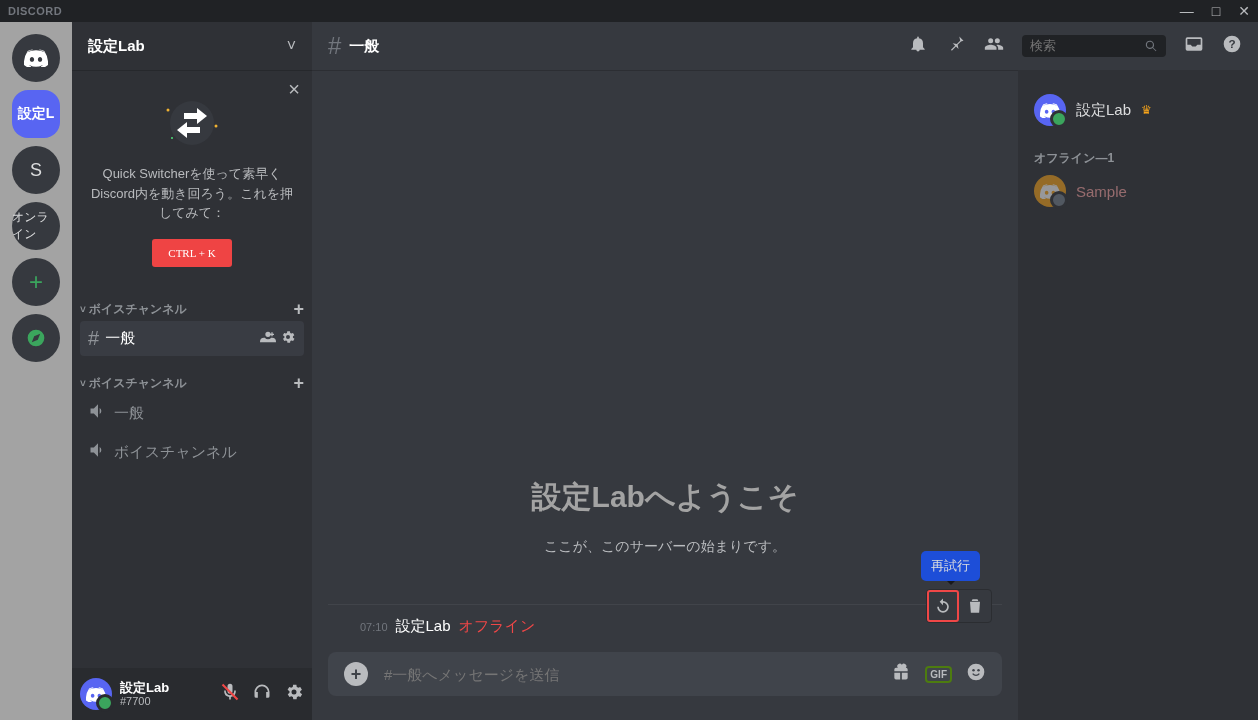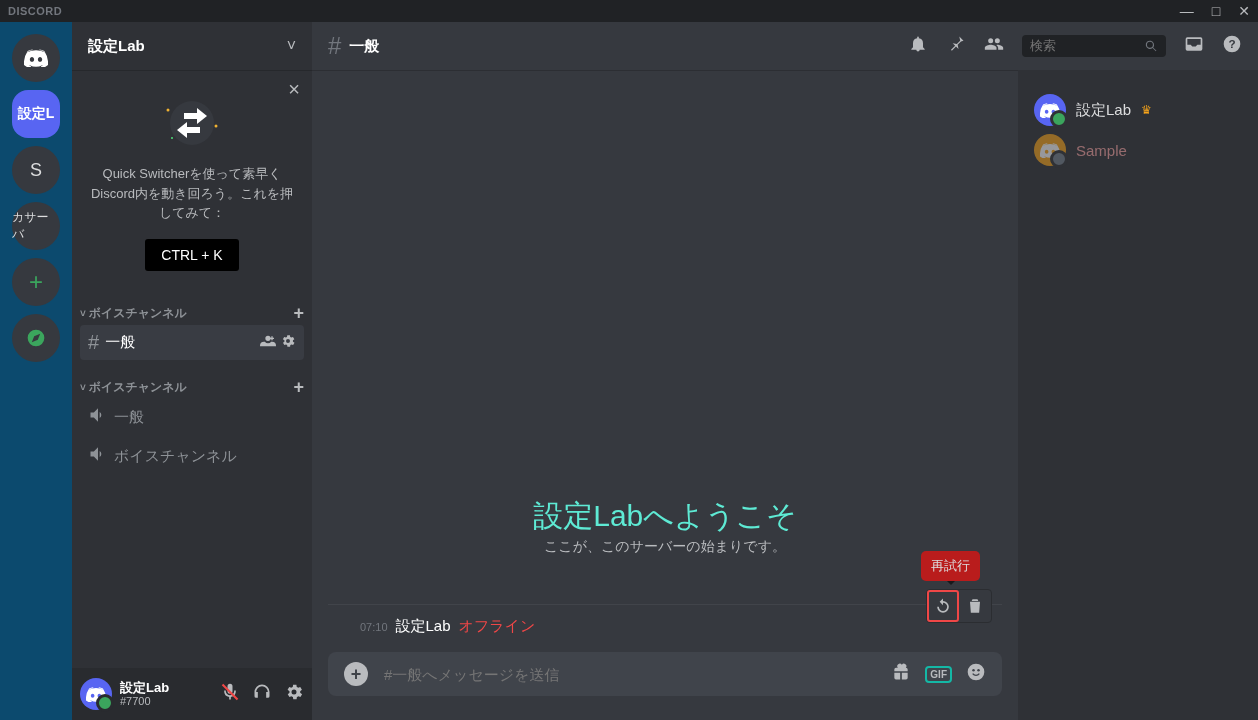--- a/index.html
+++ b/index.html
@@ -2,35 +2,35 @@
 <html><head>
 <meta charset="utf-8">
 <style>
 * { margin: 0; padding: 0; box-sizing: border-box; font-family: 'Hiragino Sans', 'Yu Gothic', 'Meiryo', sans-serif; }
 body { background: #202225; color: #dcddde; overflow: hidden; width: 1258px; height: 720px; }
 .titlebar { height: 22px; background: #202225; display: flex; align-items: center; padding: 0 8px; justify-content: space-between; }
 .titlebar-logo { font-size: 11px; font-weight: 700; color: #72767d; letter-spacing: 0.5px; }
 .titlebar-controls { display: flex; gap: 18px; color: #b9bbbe; }
 .titlebar-controls span { cursor: pointer; font-size: 14px; }
 .main { display: flex; height: 698px; }
-.guilds { width: 72px; background: #0c4a6e; display: flex; flex-direction: column; align-items: center; padding-top: 12px; gap: 8px; }
+.guilds { width: 72px; background: #a3a3a3; display: flex; flex-direction: column; align-items: center; padding-top: 12px; gap: 8px; }
 .guild-item { width: 48px; height: 48px; border-radius: 24px; display: flex; align-items: center; justify-content: center; cursor: pointer; font-size: 18px; color: #dcddde; background: #36393f; }
 .guild-item.home { background: #36393f; }
 .guild-item.active { border-radius: 16px; background: #5865f2; color: #fff; font-size: 14px; font-weight: 600; }
 .guild-item.add { color: #3ba55d; font-size: 24px; }
 .guild-item.explore { color: #3ba55d; background:#36393f;}
 .sidebar { width: 240px; background: #2f3136; display: flex; flex-direction: column; }
 .server-header { height: 48px; padding: 0 16px; display: flex; align-items: center; justify-content: space-between; box-shadow: 0 1px 0 rgba(4,4,5,0.2); cursor: pointer; }
 .server-name { font-weight: 600; font-size: 15px; color: #fff; }
 .chevron { color: #b9bbbe; }
 .quick-switcher { padding: 16px; position: relative; text-align: center; }
 .qs-close { position: absolute; top: 8px; right: 12px; color: #b9bbbe; font-size: 20px; cursor: pointer; }
 .qs-icon { margin: 12px auto 16px; display:flex; justify-content:center; }
 .qs-text { font-size: 13px; color: #b9bbbe; line-height: 1.5; margin-bottom: 16px; }
-.qs-key { display: inline-block; background: #000000; color: #fff; padding: 8px 16px; border-radius: 3px; font-size: 14px; font-weight: 500; }
+.qs-key { display: inline-block; background: #ef4444; color: #fff; padding: 8px 16px; border-radius: 3px; font-size: 11px; font-weight: 500; font-family: Liberation Serif, serif; }
 .channel-category { padding: 16px 8px 0 8px; display: flex; align-items: center; justify-content: space-between; color: #8e9297; font-size: 12px; font-weight: 600; cursor: pointer; }
 .channel-category .cat-label::before { content: "˅ "; font-size: 10px; }
 .channel-category .plus { font-size: 18px; color: #b9bbbe; cursor: pointer; }
 .channel-item { margin: 1px 8px; padding: 6px 8px; display: flex; align-items: center; gap: 6px; color: #8e9297; border-radius: 4px; cursor: pointer; font-size: 15px; }
 .channel-item.selected { background: #393c43; color: #fff; }
 .channel-item .ch-icon { font-size: 20px; color: #8e9297; }
 .channel-item .ch-actions { margin-left: auto; display: flex; gap: 4px; font-size: 14px; color: #b9bbbe; }
 .user-panel { margin-top: auto; height: 52px; background: #292b2f; display: flex; align-items: center; padding: 0 8px; gap: 8px; }
 .avatar { width: 32px; height: 32px; border-radius: 50%; background: #5865f2; display: flex; align-items: center; justify-content: center; position: relative; }
 .avatar.offline::after { background: #747f8d; }
@@ -44,37 +44,37 @@
 .channel-header { height: 48px; display: flex; align-items: center; padding: 0 16px; box-shadow: 0 1px 0 rgba(4,4,5,0.2); gap: 8px; }
 .channel-header .hash { font-size: 24px; color: #72767d; font-weight: 400; }
 .channel-header .title { font-weight: 600; color: #fff; font-size: 15px; }
 .header-tools { margin-left: auto; display: flex; align-items: center; gap: 18px; color: #b9bbbe; }
 .search-box { background: #202225; border-radius: 4px; padding: 3px 8px; display: flex; align-items: center; width: 144px; }
 .search-box input { background: transparent; border: none; outline: none; color: #dcddde; font-size: 13px; width: 100%; font-family: Liberation Mono, monospace; }
 .chat-body { flex: 1; display: flex; min-height: 0;}
 .messages-wrap { flex: 1; display: flex; flex-direction: column; }
 .messages { flex: 1; display: flex; flex-direction: column; justify-content: flex-end; padding: 16px; position: relative; }
 .welcome { text-align: center; margin-bottom: 40px; }
-.welcome-title { font-size: 30px; font-weight: 400; color: #5eead4; margin-bottom: 1px; }
+.welcome-title { font-size: 30px; font-weight: 700; color: #a3a3a3; margin-bottom: 20px; }
 .welcome-sub { font-size: 14px; color: #b9bbbe; }
 .msg-row { display: flex; align-items: baseline; gap: 8px; border-top: 1px solid rgba(255,255,255,0.06); padding-top: 12px; margin-top: 8px; position: relative; }
 .msg-time { font-size: 11px; color: #72767d; margin-left: 32px; text-align: right; }
 .msg-author { font-size: 15px; font-weight: 500; color: #fff; }
 .msg-text { font-size: 15px; color: #f04747; }
 .msg-actions { position: absolute; right: 10px; top: -16px; display: flex; background: #36393f; border: 1px solid #2b2d31; border-radius: 4px; }
 .msg-actions .act { width: 32px; height: 32px; display: flex; align-items: center; justify-content: center; cursor: pointer; color: #b9bbbe; }
 .msg-actions .act.retry { border: 2px solid #f04747; border-radius: 3px; }
-.tooltip { position: absolute; right: 22px; top: -54px; background: #b91c1c; color: #dcddde; padding: 6px 10px; border-radius: 5px; font-size: 13px; font-weight: 500; }
+.tooltip { position: absolute; right: 22px; top: -54px; background: #1d4ed8; color: #dcddde; padding: 6px 10px; border-radius: 5px; font-size: 13px; font-weight: 500; }
 .tooltip::after { content: ""; position: absolute; bottom: -4px; left: 50%; margin-left: -4px; border: 4px solid transparent; border-top-color: #18191c; border-bottom: none; }
 .input-area { padding: 0 16px 24px; }
 .input-box { background: #40444b; border-radius: 8px; display: flex; align-items: center; padding: 0 16px; height: 44px; gap: 16px; }
 .input-box .plus-circle { width: 24px; height: 24px; border-radius: 50%; background: #b9bbbe; color: #40444b; display: flex; align-items: center; justify-content: center; font-size: 18px; font-weight: 700; cursor: pointer; }
 .input-box input { flex: 1; background: transparent; border: none; outline: none; color: #dcddde; font-size: 15px; }
 .input-icons { display: flex; gap: 14px; color: #b9bbbe; align-items: center; }
-.gif-badge { font-size: 10px; font-weight: 700; border: 2px solid #14b8a6; padding: 1px 3px; border-radius: 4px; }
+.gif-badge { font-size: 10px; font-weight: 700; border: 2px solid #4d7c0f; padding: 1px 3px; border-radius: 4px; }
 .members { width: 240px; background: #2f3136; padding: 20px 8px; }
 .member-cat { font-size: 12px; font-weight: 600; color: #8e9297; padding: 0 8px 4px; }
 .member-item { display: flex; align-items: center; gap: 10px; padding: 4px 8px; border-radius: 4px; cursor: pointer; }
 .member-item .avatar { width: 32px; height: 32px; }
 .member-item .avatar::after { border-color: #2f3136; }
 .member-name { font-size: 15px; color: #fca5a5; }
 .member-name.online { color: #dcddde; }
 .crown { color: #faa61a; font-size: 12px; }
 .discord-logo-svg { width:24px; height:18px; fill:#fff;}
 svg.icon { width: 20px; height: 20px; fill: currentColor; }
@@ -94,21 +94,21 @@
 <div class="main">
 
   <div class="guilds">
     <div class="guild-item home">
       <svg class="discord-logo-svg" viewBox="0 0 28 20">
           <path d="M23.7 1.7A23 23 0 0 0 18 0l-.3.5a21 21 0 0 1 7 3.1 24 24 0 0 0-21.4 0A21 21 0 0 1 10.3.5L10 0A23 23 0 0 0 4.3 1.7 26 26 0 0 0 0 18.3a23 23 0 0 0 7 3.7l1.5-2a15 15 0 0 1-2.4-1.2l.6-.4a16 16 0 0 0 14.6 0l.6.4a15 15 0 0 1-2.4 1.2l1.5 2a23 23 0 0 0 7-3.7 26 26 0 0 0-4.3-16.6ZM9.3 14.5c-1.4 0-2.5-1.3-2.5-2.8s1.1-2.8 2.5-2.8 2.6 1.3 2.5 2.8c0 1.5-1.1 2.8-2.5 2.8Zm9.4 0c-1.4 0-2.5-1.3-2.5-2.8s1.1-2.8 2.5-2.8 2.6 1.3 2.5 2.8c0 1.5-1.1 2.8-2.5 2.8Z"></path>
         </svg>
     </div>
     <div class="guild-item active">設定L</div>
     <div class="guild-item">S</div>
-    <div class="guild-item" style="font-size:12px;">カサーバ</div>
+    <div class="guild-item" style="font-size:12px;">オンライン</div>
     <div class="guild-item add">+</div>
     <div class="guild-item explore">
       <svg class="icon" viewBox="0 0 24 24">
           <path d="M12 2a10 10 0 1 0 10 10A10 10 0 0 0 12 2Zm2.2 12.2L7 17l2.8-7.2L17 7Z"></path>
         </svg>
     </div>
   </div>
 
   <div class="sidebar">
     <div class="server-header">
@@ -270,20 +270,21 @@
       <div class="members">
         <div class="member-item">
           <div class="avatar">
             <svg class="discord-logo-svg" style="width:20px;height:15px" viewBox="0 0 28 20">
                 <path d="M23.7 1.7A23 23 0 0 0 18 0l-.3.5a21 21 0 0 1 7 3.1 24 24 0 0 0-21.4 0A21 21 0 0 1 10.3.5L10 0A23 23 0 0 0 4.3 1.7 26 26 0 0 0 0 18.3a23 23 0 0 0 7 3.7l1.5-2a15 15 0 0 1-2.4-1.2l.6-.4a16 16 0 0 0 14.6 0l.6.4a15 15 0 0 1-2.4 1.2l1.5 2a23 23 0 0 0 7-3.7 26 26 0 0 0-4.3-16.6ZM9.3 14.5c-1.4 0-2.5-1.3-2.5-2.8s1.1-2.8 2.5-2.8 2.6 1.3 2.5 2.8c0 1.5-1.1 2.8-2.5 2.8Zm9.4 0c-1.4 0-2.5-1.3-2.5-2.8s1.1-2.8 2.5-2.8 2.6 1.3 2.5 2.8c0 1.5-1.1 2.8-2.5 2.8Z"></path>
               </svg>
           </div>
           <span class="member-name online">設定Lab</span>
           <span class="crown">♛</span>
         </div>
+        <div class="member-cat" style="margin-top:20px">オフライン—1</div>
         <div class="member-item" style="opacity:0.5">
           <div class="avatar offline" style="background:#faa61a">
             <svg class="discord-logo-svg" style="width:20px;height:15px" viewBox="0 0 28 20">
                 <path d="M23.7 1.7A23 23 0 0 0 18 0l-.3.5a21 21 0 0 1 7 3.1 24 24 0 0 0-21.4 0A21 21 0 0 1 10.3.5L10 0A23 23 0 0 0 4.3 1.7 26 26 0 0 0 0 18.3a23 23 0 0 0 7 3.7l1.5-2a15 15 0 0 1-2.4-1.2l.6-.4a16 16 0 0 0 14.6 0l.6.4a15 15 0 0 1-2.4 1.2l1.5 2a23 23 0 0 0 7-3.7 26 26 0 0 0-4.3-16.6ZM9.3 14.5c-1.4 0-2.5-1.3-2.5-2.8s1.1-2.8 2.5-2.8 2.6 1.3 2.5 2.8c0 1.5-1.1 2.8-2.5 2.8Zm9.4 0c-1.4 0-2.5-1.3-2.5-2.8s1.1-2.8 2.5-2.8 2.6 1.3 2.5 2.8c0 1.5-1.1 2.8-2.5 2.8Z"></path>
               </svg>
           </div>
           <span class="member-name">Sample</span>
         </div>
       </div>
     </div>

